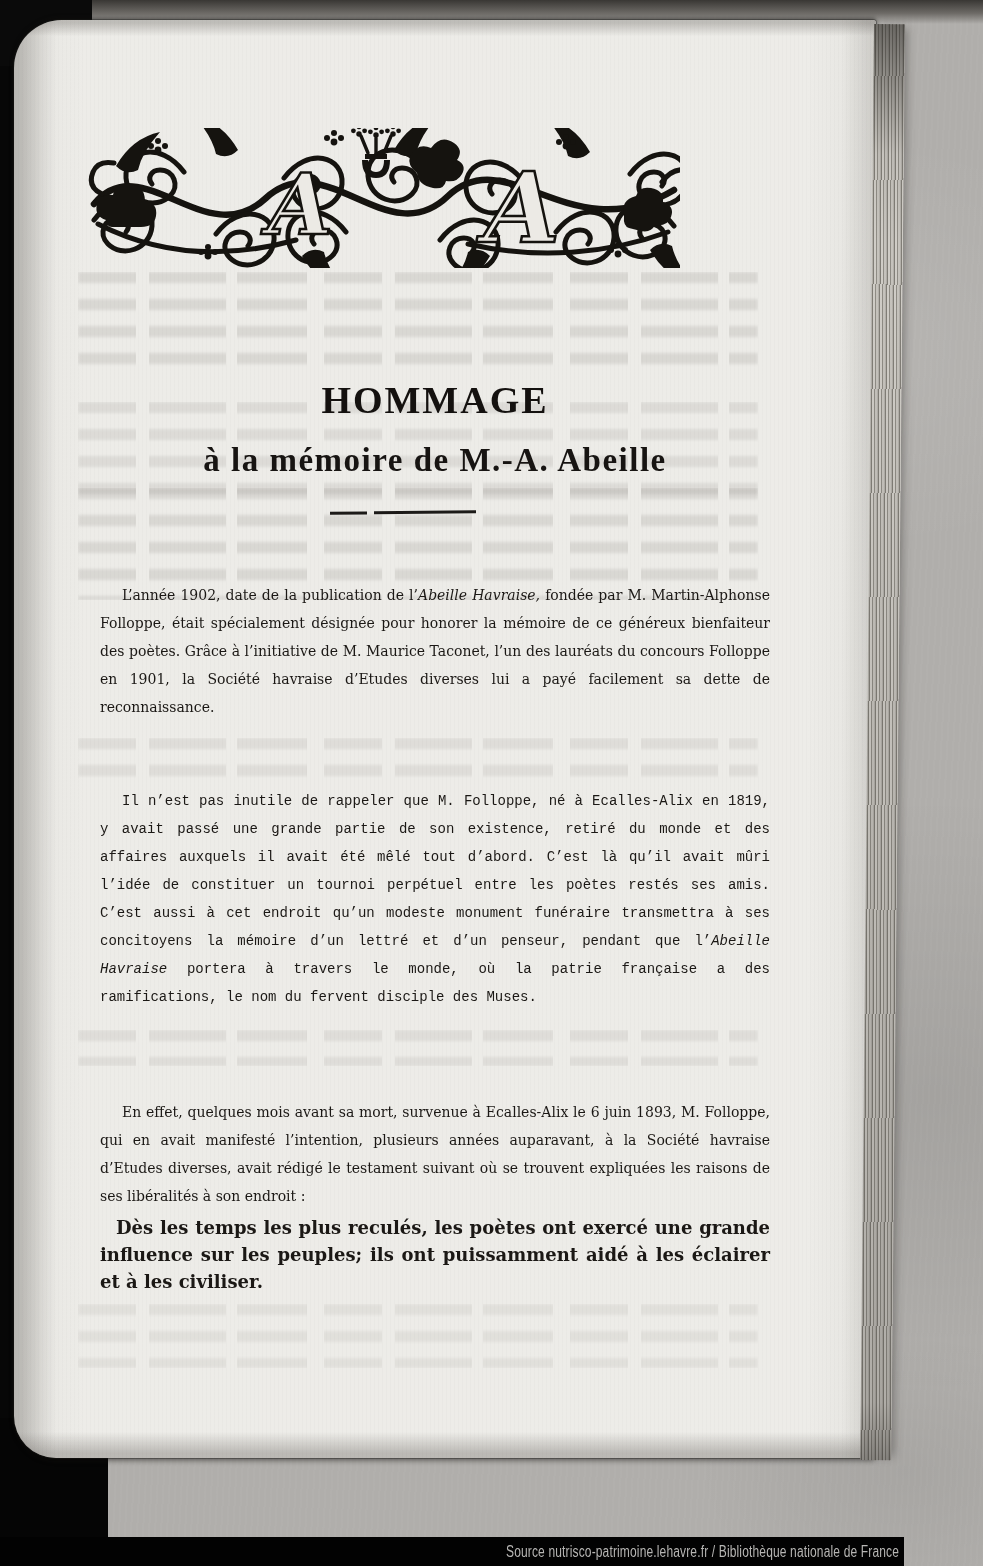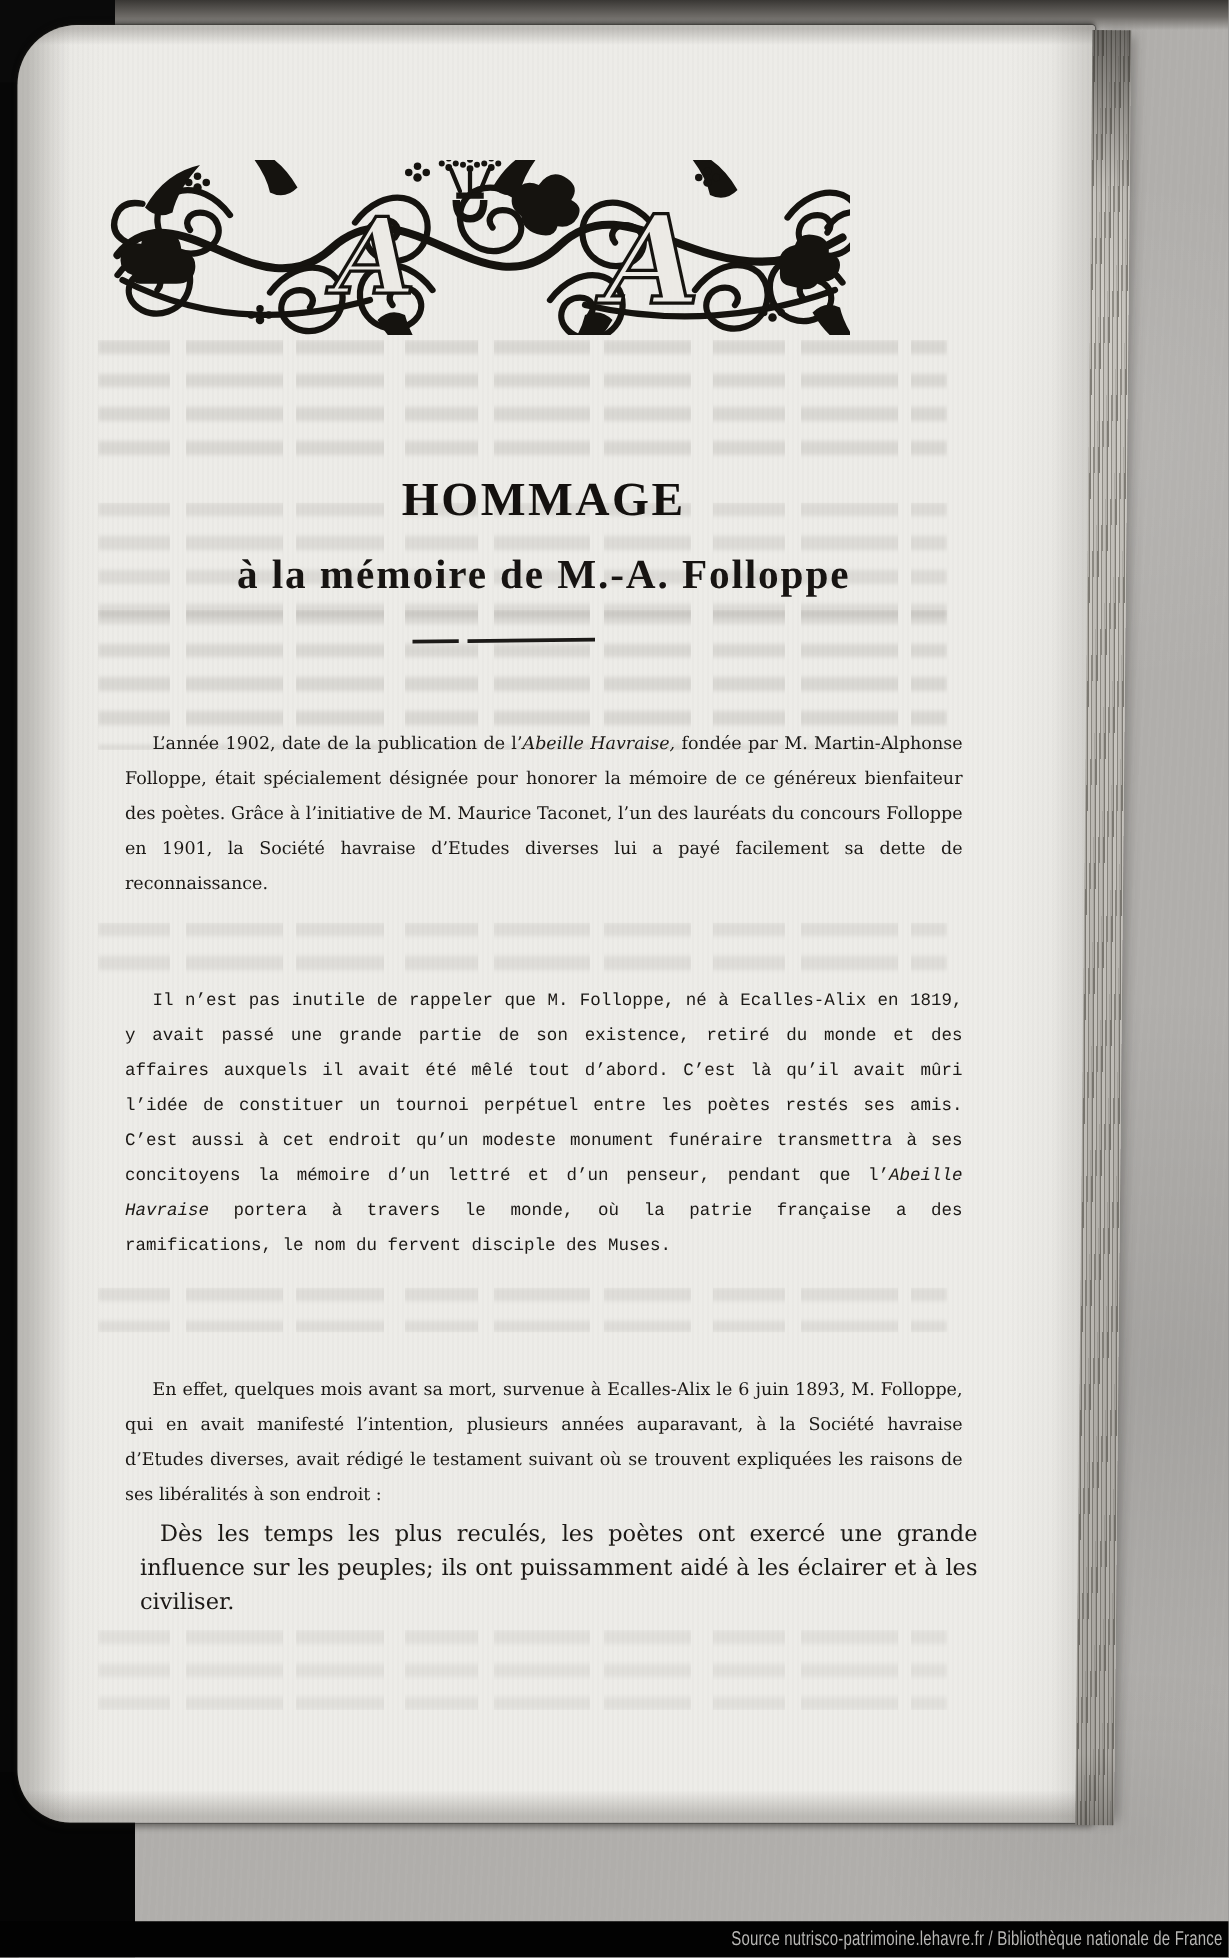--- a/index.html
+++ b/index.html
@@ -92,27 +92,27 @@
 
   .body-text{
     position:absolute; left:86px; width:670px; margin:0; z-index:4;
     font-family:"DejaVu Serif", serif; font-size:14px; line-height:28px;
     text-align:justify; text-indent:22px; color:#1b1815;
   }
   .p1{ top:561px; }
   .p2{ top:767px;font-family:Liberation Mono, monospace; }
   .p3{ top:1078px; }
   .quote{
-    position:absolute; left:98px; top:1194px; width:670px; margin:0; z-index:4;
-    font-family:"DejaVu Serif", serif; font-weight:400; font-size:18px; line-height:27px;
+    position:absolute; left:86px; top:1194px; width:670px; margin:0; z-index:4;
+    font-family:"DejaVu Serif", serif; font-weight:700; font-size:18px; line-height:27px;
     text-align:justify; text-indent:16px; color:#1b1815;
   }
 
   .footer-bar{
-    position:absolute; left:0; top:1537px; width:983px; height:29px; z-index:5;
+    position:absolute; left:0; top:1537px; width:904px; height:29px; z-index:5;
     background:#020202; display:flex; align-items:center; justify-content:flex-end;
     box-sizing:border-box; padding-right:5px;
   }
   .footer-bar span{
     font-family:"Liberation Sans", sans-serif; font-size:16px; color:#b7b6b4;
     white-space:nowrap; transform:scaleX(.75); transform-origin:right center; letter-spacing:.2px;
   }
 </style>
 </head>
 <body>
@@ -188,21 +188,21 @@
           <use href="#bloom" transform="translate(0,-27) scale(.8)"></use>
         </g>
       </g>
       <g font-family="'DejaVu Serif', serif" font-style="italic" font-weight="bold" text-anchor="middle" fill="#eceae5" stroke="#15130f" stroke-width="2.6">
         <text x="212" y="106" font-size="84">A</text>
         <text x="434" y="114" font-size="98">A</text>
       </g>
     </svg>
 
     <h1>HOMMAGE</h1>
-    <h2>à la mémoire de M.-A. Folloppe</h2>
+    <h2>à la mémoire de M.-A. Abeille</h2>
 
     <div class="divider">
       <span class="seg seg1"></span><span class="seg seg2"></span>
     </div>
 
     <p class="body-text p1"><span>L’année 1902, date de la publication de l’</span><i>Abeille Havraise,</i><span> fondée par M. Martin-Alphonse Folloppe, était spécialement désignée pour honorer la mémoire de ce généreux bienfaiteur des poètes. Grâce à l’initiative de M. Maurice Taconet, l’un des lauréats du concours Folloppe en 1901, la Société havraise d’Etudes diverses lui a payé facilement sa dette de reconnaissance.</span></p>
 
     <p class="body-text p2"><span>Il n’est pas inutile de rappeler que M. Folloppe, né à Ecalles-Alix en 1819, y avait passé une grande partie de son existence, retiré du monde et des affaires auxquels il avait été mêlé tout d’abord. C’est là qu’il avait mûri l’idée de constituer un tournoi perpétuel entre les poètes restés ses amis. C’est aussi à cet endroit qu’un modeste monument funéraire transmettra à ses concitoyens la mémoire d’un lettré et d’un penseur, pendant que l’</span><i>Abeille Havraise</i><span> portera à travers le monde, où la patrie française a des ramifications, le nom du fervent disciple des Muses.</span></p>
 
     <p class="body-text p3">En effet, quelques mois avant sa mort, survenue à Ecalles-Alix le 6 juin 1893, M. Folloppe, qui en avait manifesté l’intention, plusieurs années auparavant, à la Société havraise d’Etudes diverses, avait rédigé le testament suivant où se trouvent expliquées les raisons de ses libéralités à son endroit :</p>

